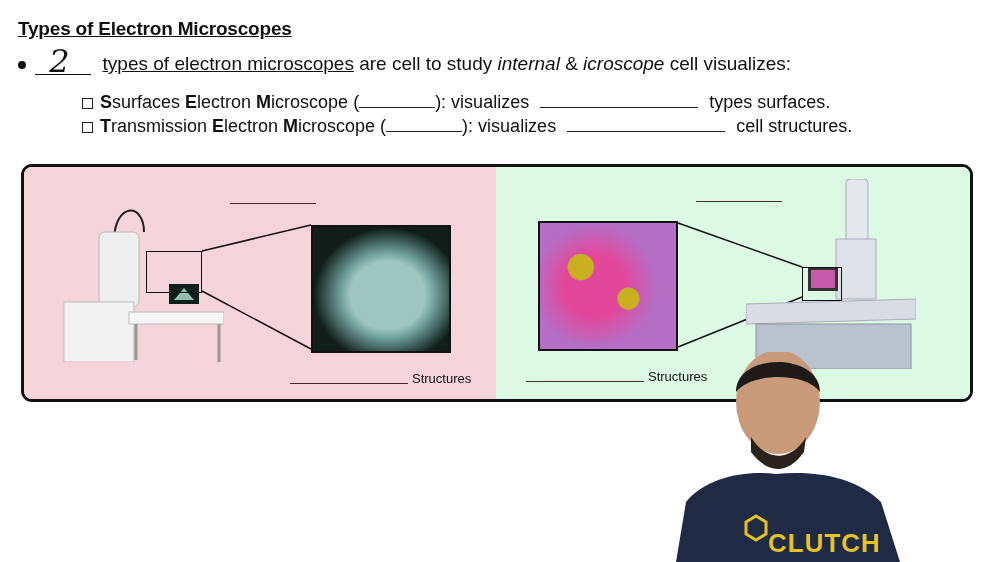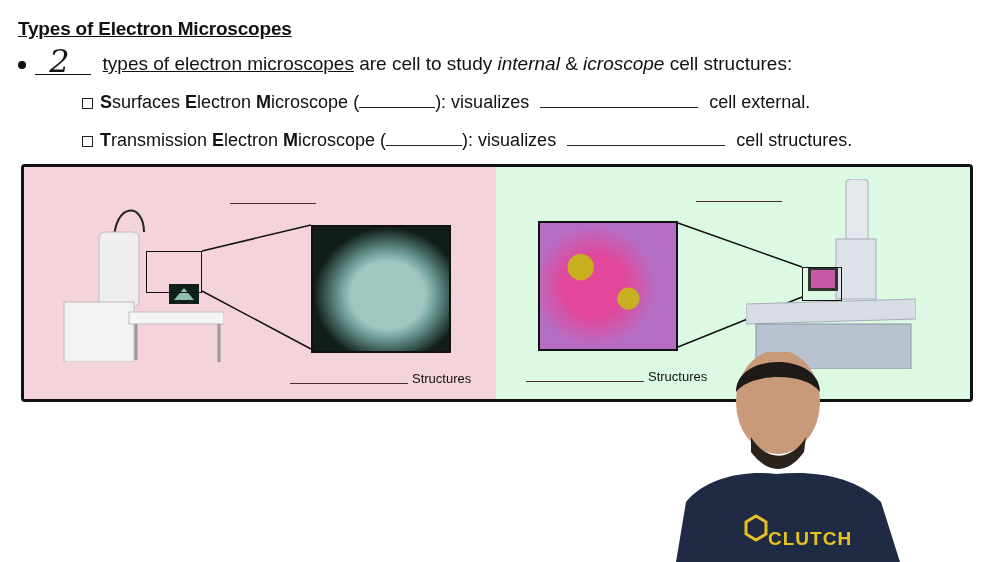--- a/index.html
+++ b/index.html
@@ -4,25 +4,25 @@
 <style>
   html, body { margin:0; padding:0; }
   body { width:1000px; height:562px; background:#ffffff; position:relative; overflow:hidden; font-family:"Liberation Sans", sans-serif; color:#111; }
   .title { position:absolute; left:18px; top:18px; font-size:19px; font-weight:bold; text-decoration:underline; letter-spacing:-0.2px; }
   .line1 { position:absolute; left:18px; top:52px; font-size:19px; white-space:nowrap; }
   .bullet { display:inline-block; width:8px; height:8px; border-radius:50%; background:#111; vertical-align:middle; margin-right:4px; }
   .blank-hand { display:inline-block; width:56px; border-bottom:1.5px solid #111; position:relative; height:22px; vertical-align:bottom; margin-right:6px; }
   .handwritten { position:absolute; left:14px; top:-10px; font-family:"DejaVu Serif", serif; font-style:italic; font-size:32px; }
   .circled { text-decoration:underline; position:relative; }
   .sub { position:absolute; left:82px; font-size:18px; white-space:nowrap; }
-  .sub1 { top:92px; } .sub2 { top:130px; }
+  .sub1 { top:92px; } .sub2 { top:116px; }
   .chk { display:inline-block; width:9px; height:9px; border:1px solid #222; margin-right:7px; vertical-align:middle; }
   .blank { display:inline-block; border-bottom:1.3px solid #222; height:14px; vertical-align:baseline; }
   .b-short { width:76px; } .b-long { width:158px; margin:0 6px; }
-  .panel { position:absolute; left:21px; top:164px; width:946px; height:232px; border:3px solid #111; border-radius:4px; overflow:hidden; display:flex; }
+  .panel { position:absolute; left:21px; top:164px; width:946px; height:232px; border:3px solid #111; border-radius:11px; overflow:hidden; display:flex; }
   .left { width:472px; height:100%; background:#f5d3da; position:relative; }
   .right { flex:1; height:100%; background:#dcf9e3; position:relative; }
   .divider { position:absolute; left:472px; top:0; width:4px; height:100%; background:repeating-linear-gradient(#111 0 9px, transparent 9px 16px); }
   .hline { position:absolute; border-bottom:1.5px solid #4a2a2a; }
   .struct { position:absolute; font-size:13px; }
   .micro-img { position:absolute; border:2px solid #111; }
   .sem-img { left:287px; top:58px; width:136px; height:124px; background:radial-gradient(ellipse at 55% 55%, #9fc7c0 0 35%, #6e9e98 45%, #101d18 70%); }
   .tem-img { left:517px; top:54px; width:136px; height:126px; background:radial-gradient(circle at 30% 35%, #c8b020 0 10%, transparent 11%), radial-gradient(circle at 65% 60%, #c8b020 0 9%, transparent 10%), radial-gradient(circle at 40% 50%, #e2479b 0 30%, #b46fc5 60%); }
   .sem-mach { position:absolute; left:20px; top:25px; width:180px; height:170px; }
   .tem-mach { position:absolute; left:250px; top:12px; width:170px; height:190px; }
@@ -30,25 +30,25 @@
   .person { position:absolute; left:676px; top:352px; width:224px; height:210px; }
 </style>
 </head>
 <body>
 
 <div class="title">Types of Electron Microscopes</div>
 
 <div class="line1">
   <span class="bullet"></span>
   <span class="blank-hand"><span class="handwritten">2</span></span>
-  <span class="circled">types of electron microscopes</span><span> are cell to study </span><i>internal</i><span> &amp; </span><i>icroscope</i><span> cell structures:</span>
+  <span class="circled">types of electron microscopes</span><span> are cell to study </span><i>internal</i><span> &amp; </span><i>icroscope</i><span> cell visualizes:</span>
 </div>
 
 <div class="sub sub1">
-  <span class="chk"></span><b>S</b><span>surfaces </span><b>E</b><span>lectron </span><b>M</b><span>icroscope (</span><span class="blank b-short"></span><span>): visualizes </span><span class="blank b-long"></span><span> cell external.</span>
+  <span class="chk"></span><b>S</b><span>surfaces </span><b>E</b><span>lectron </span><b>M</b><span>icroscope (</span><span class="blank b-short"></span><span>): visualizes </span><span class="blank b-long"></span><span> types surfaces.</span>
 </div>
 <div class="sub sub2">
   <span class="chk"></span><b>T</b><span>ransmission </span><b>E</b><span>lectron </span><b>M</b><span>icroscope (</span><span class="blank b-short"></span><span>): visualizes </span><span class="blank b-long"></span><span> cell structures.</span>
 </div>
 
 <div class="panel">
   <div class="left">
     <svg class="sem-mach" viewBox="0 0 180 170">
       <path d="M70 50 C70 10,100 10,100 40" stroke="#222" fill="none" stroke-width="2"></path>
       <rect x="55" y="40" width="40" height="75" rx="6" fill="#eeeeee" stroke="#bbb"></rect>
@@ -91,13 +91,13 @@
   </div>
 </div>
 
 <svg class="person" viewBox="0 0 224 210">
   <ellipse cx="102" cy="50" rx="42" ry="52" fill="#c89a7a"></ellipse>
   <path d="M60 40 C60 0,144 0,144 40 C130 20,75 20,60 40Z" fill="#1e1a17"></path>
   <path d="M75 85 C90 110,115 110,130 85 L128 100 C110 125,90 120,75 100Z" fill="#2b221d"></path>
   <path d="M0 210 L10 150 C30 125,70 118,100 122 C140 118,180 125,205 150 L224 210Z" fill="#1f2a44"></path>
   <polygon points="70,170 80,164 90,170 90,182 80,188 70,182" fill="none" stroke="#e8c21f" stroke-width="3"></polygon>
 </svg>
-<div style="position:absolute;left:768px;top:528px;font-weight:bold;font-size:19px;color:#e8c21f;letter-spacing:1px;">CLUTCH</div>
+<div style="position:absolute;left:768px;top:528px;font-weight:bold;font-size:26px;color:#e8c21f;letter-spacing:1px;">CLUTCH</div>
 
 </body></html>

